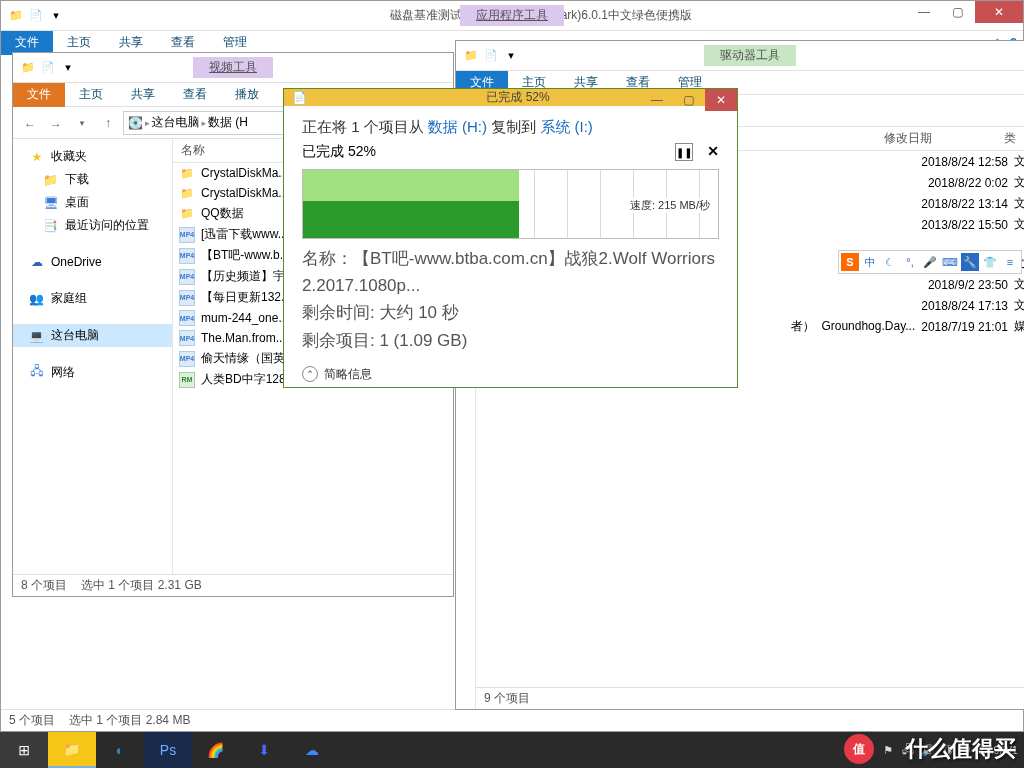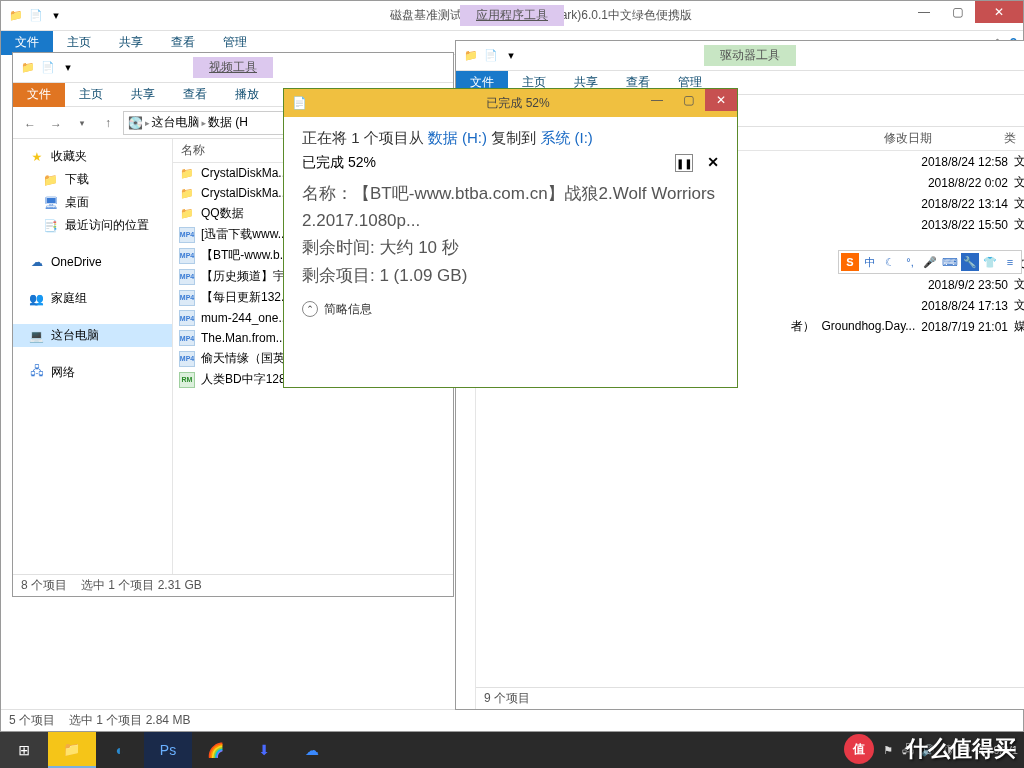--- a/index.html
+++ b/index.html
@@ -366,20 +366,28 @@
     <div class="line1">
       <span>正在将 1 个项目从 </span><span class="lnk">数据 (H:)</span><span> 复制到 </span><span class="lnk">系统 (I:)</span>
     </div>
     <div class="line2">
       <span>已完成 52%</span>
       <div class="pause-close">
         <div class="pc-btn">❚❚</div>
         <div class="pc-x">✕</div>
       </div>
     </div>
+    <div class="graph">
+      <div class="grid"></div>
+      <div class="fill">
+          <div class="fill-top"></div>
+          <div class="fill-bot"></div>
+        </div>
+      <div class="speed">速度: 215 MB/秒</div>
+    </div>
     <div class="info">
       <div><span>名称：</span><span>【BT吧-www.btba.com.cn】战狼2.Wolf Worriors 2.2017.1080p...</span></div>
       <div>剩余时间: 大约 10 秒</div>
       <div>剩余项目: 1 (1.09 GB)</div>
     </div>
     <div class="brief">
       <span class="chev">⌃</span>
       <span>简略信息</span>
     </div>
   </div>

